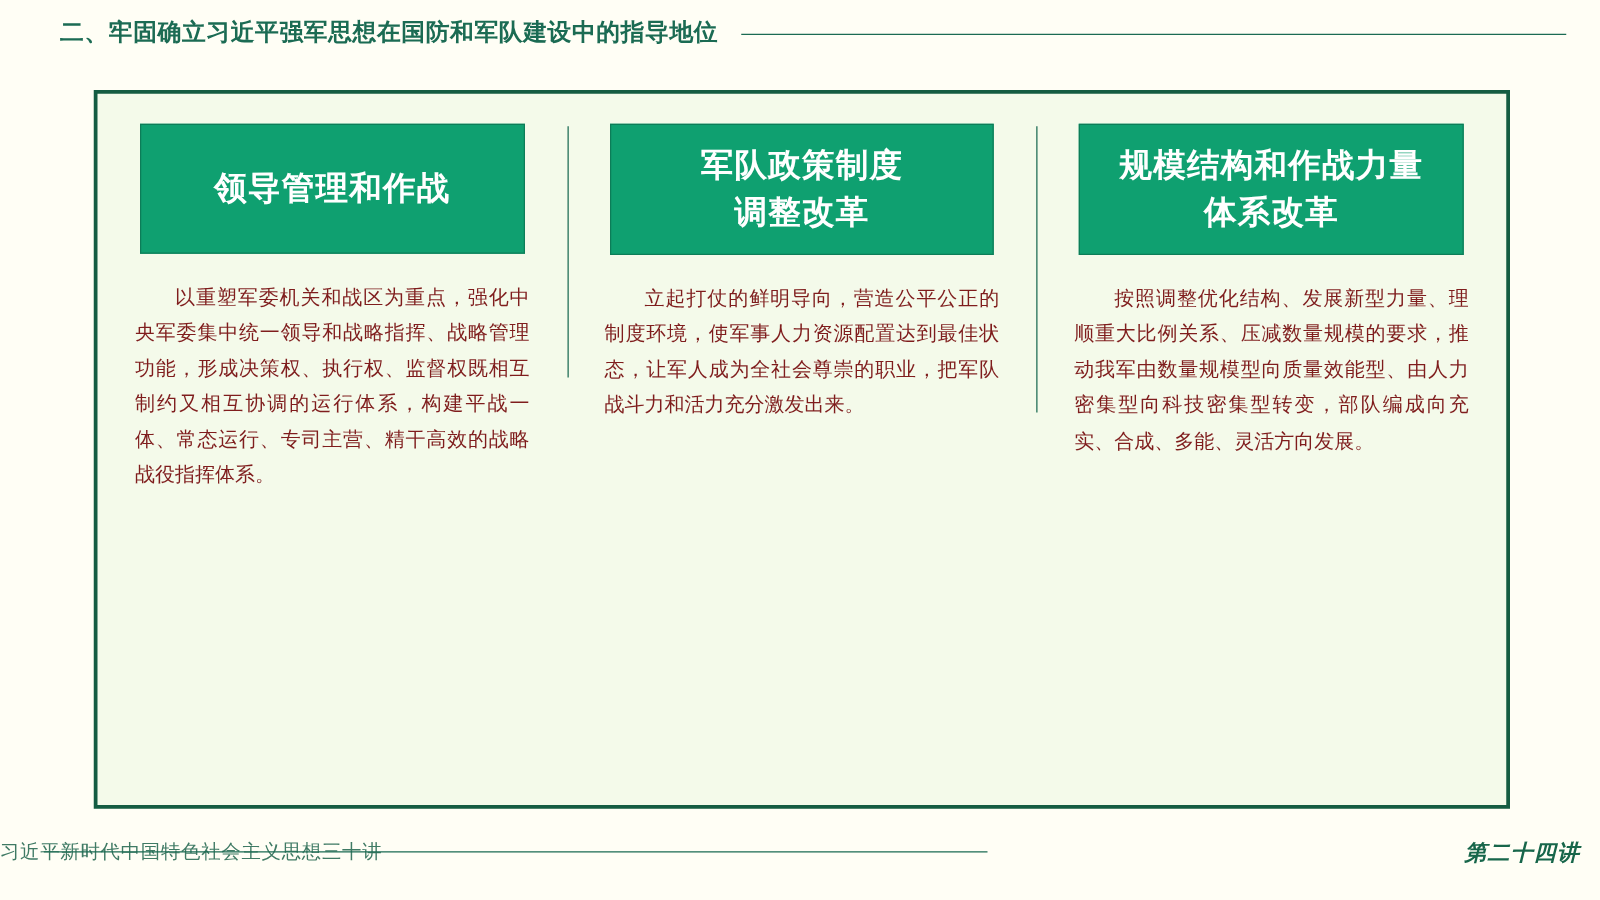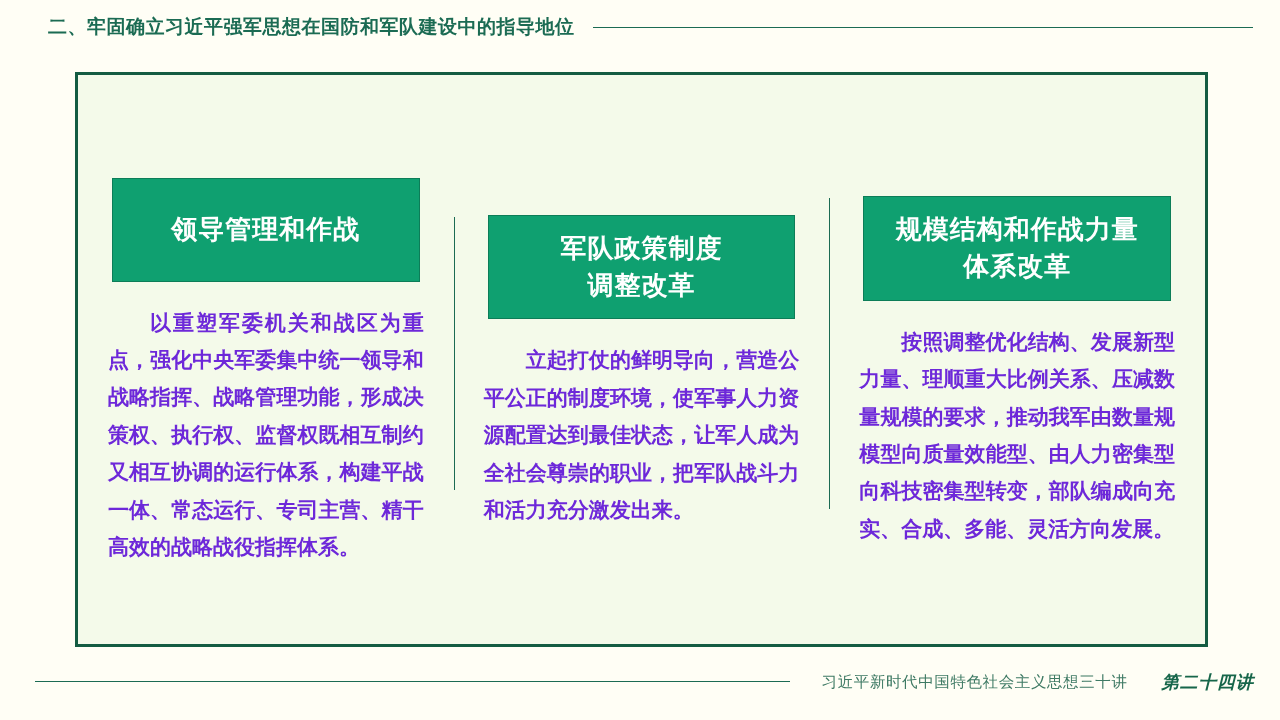--- a/index.html
+++ b/index.html
@@ -47,21 +47,21 @@
   .panel {
     position: absolute;
     left: 75px;
     top: 72px;
     width: 1133px;
     height: 575px;
     border: 3px solid #145c42;
     background: #f4faea;
     display: flex;
     flex-direction: row;
-    align-items: center;
+    align-items: flex-start;
   }
 
   .col {
     position: relative;
     flex: 1 1 0;
     padding: 24px 26px 0 26px;
     display: flex;
     flex-direction: column;
   }
 
@@ -89,41 +89,40 @@
     min-height: 104px;
     display: flex;
     flex-direction: column;
     justify-content: center;
   }
   .card-head .ln { display: block; }
 
   .card-body {
     margin-top: 22px;
     padding: 0 4px;
-    font-size: 21px;
+    font-size: 16px;
     line-height: 1.78;
-    color: #6d28d9;
+    color: #7f1d1d;
     text-align: justify;
     text-align-last: left;
     text-justify: inter-character;
     text-indent: 2em;
-    font-weight: bold;
   }
 
   
   .footer {
     position: absolute;
     left: 0;
     bottom: 24px;
     width: 1280px;
     height: 28px;
     display: flex;
     align-items: center;
-    justify-content: flex-end;
-    padding-right: 26px;
+    justify-content: space-between;
+    padding-right: 16px;
   }
   .footer-rule {
     position: absolute;
     left: 35px;
     top: 13px;
     width: 755px;
     height: 0;
     border-top: 1.4px solid #1b6b53;
   }
   .footer-text {

